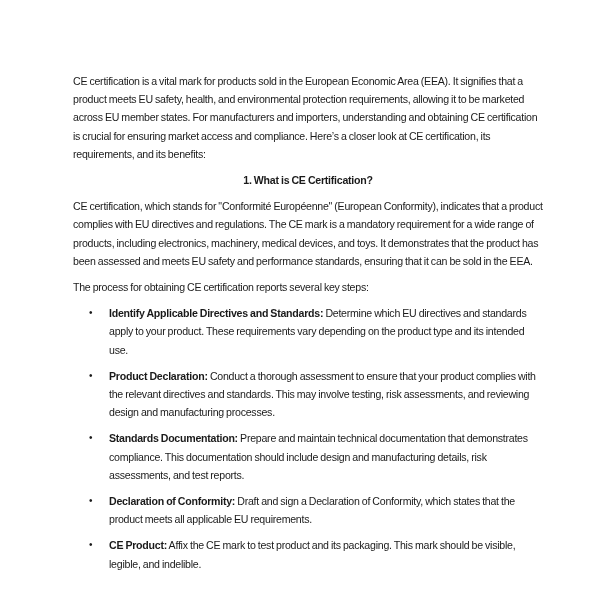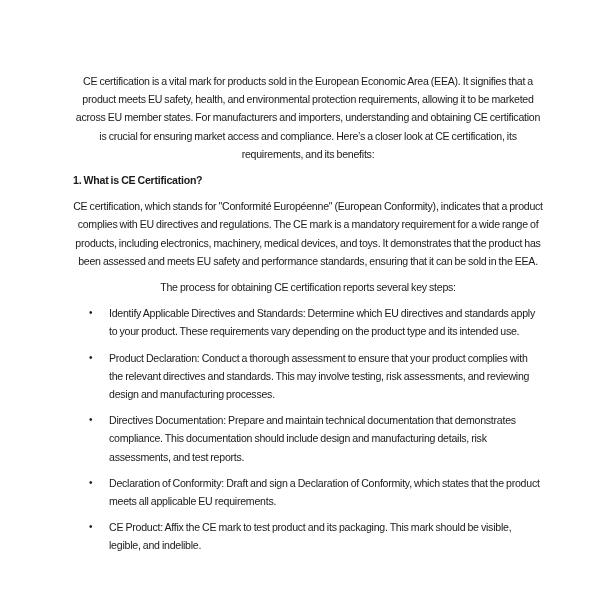--- a/index.html
+++ b/index.html
@@ -4,30 +4,30 @@
   <style>
     html, body { margin: 0; padding: 0; background: #ffffff; }
     body { width: 600px; height: 600px; overflow: hidden; position: relative; }
     .page {
       position: absolute; left: 73px; top: 72px; width: 470px;
       font-family: "Liberation Sans", sans-serif;
       font-size: 10.6px; line-height: 18.2px; color: #1a1a1a;
       letter-spacing: -0.25px; word-spacing: -0.5px;
     }
     p { margin: 0; }
-    .para { margin-bottom: 8px; text-align: center; }
+    .para { margin-bottom: 8px; }
     h2 {
-      margin: 0 0 8px 0; font-size: 10.6px; font-weight: bold; line-height: 18.2px;
+      margin: 0 0 8px 0; font-size: 10.6px; font-weight: bold; line-height: 18.2px; text-align: center;
     }
     ul { list-style: none; margin: 0 0 4px 0; padding: 0; }
     li { position: relative; padding-left: 36px; margin-bottom: 8px; }
     li .bullet {
       position: absolute; left: 16px; top: 0; font-size: 10px;
     }
-    li b { font-weight: normal; }
+    li b { font-weight: bold; }
   </style>
 </head>
 <body>
 
 <div class="page">
   <p class="para">CE certification is a vital mark for products sold in the European Economic Area (EEA). It signifies that a product meets EU safety, health, and environmental protection requirements, allowing it to be marketed across EU member states. For manufacturers and importers, understanding and obtaining CE certification is crucial for ensuring market access and compliance. Here’s a closer look at CE certification, its requirements, and its benefits:</p>
 
   <h2>1. What is CE Certification?</h2>
   <p class="para">CE certification, which stands for "Conformité Européenne" (European Conformity), indicates that a product complies with EU directives and regulations. The CE mark is a mandatory requirement for a wide range of products, including electronics, machinery, medical devices, and toys. It demonstrates that the product has been assessed and meets EU safety and performance standards, ensuring that it can be sold in the EEA.</p>
 
@@ -37,21 +37,21 @@
     <li>
       <span class="bullet">•</span>
       <b>Identify Applicable Directives and Standards:</b><span> Determine which EU directives and standards apply to your product. These requirements vary depending on the product type and its intended use.</span>
     </li>
     <li>
       <span class="bullet">•</span>
       <b>Product Declaration:</b><span> Conduct a thorough assessment to ensure that your product complies with the relevant directives and standards. This may involve testing, risk assessments, and reviewing design and manufacturing processes.</span>
     </li>
     <li>
       <span class="bullet">•</span>
-      <b>Directives Documentation:</b><span> Prepare and maintain technical documentation that demonstrates compliance. This documentation should include design and manufacturing details, risk assessments, and test reports.</span>
+      <b>Standards Documentation:</b><span> Prepare and maintain technical documentation that demonstrates compliance. This documentation should include design and manufacturing details, risk assessments, and test reports.</span>
     </li>
     <li>
       <span class="bullet">•</span>
       <b>Declaration of Conformity:</b><span> Draft and sign a Declaration of Conformity, which states that the product meets all applicable EU requirements.</span>
     </li>
     <li>
       <span class="bullet">•</span>
       <b>CE Product:</b><span> Affix the CE mark to test product and its packaging. This mark should be visible, legible, and indelible.</span>
     </li>
 

